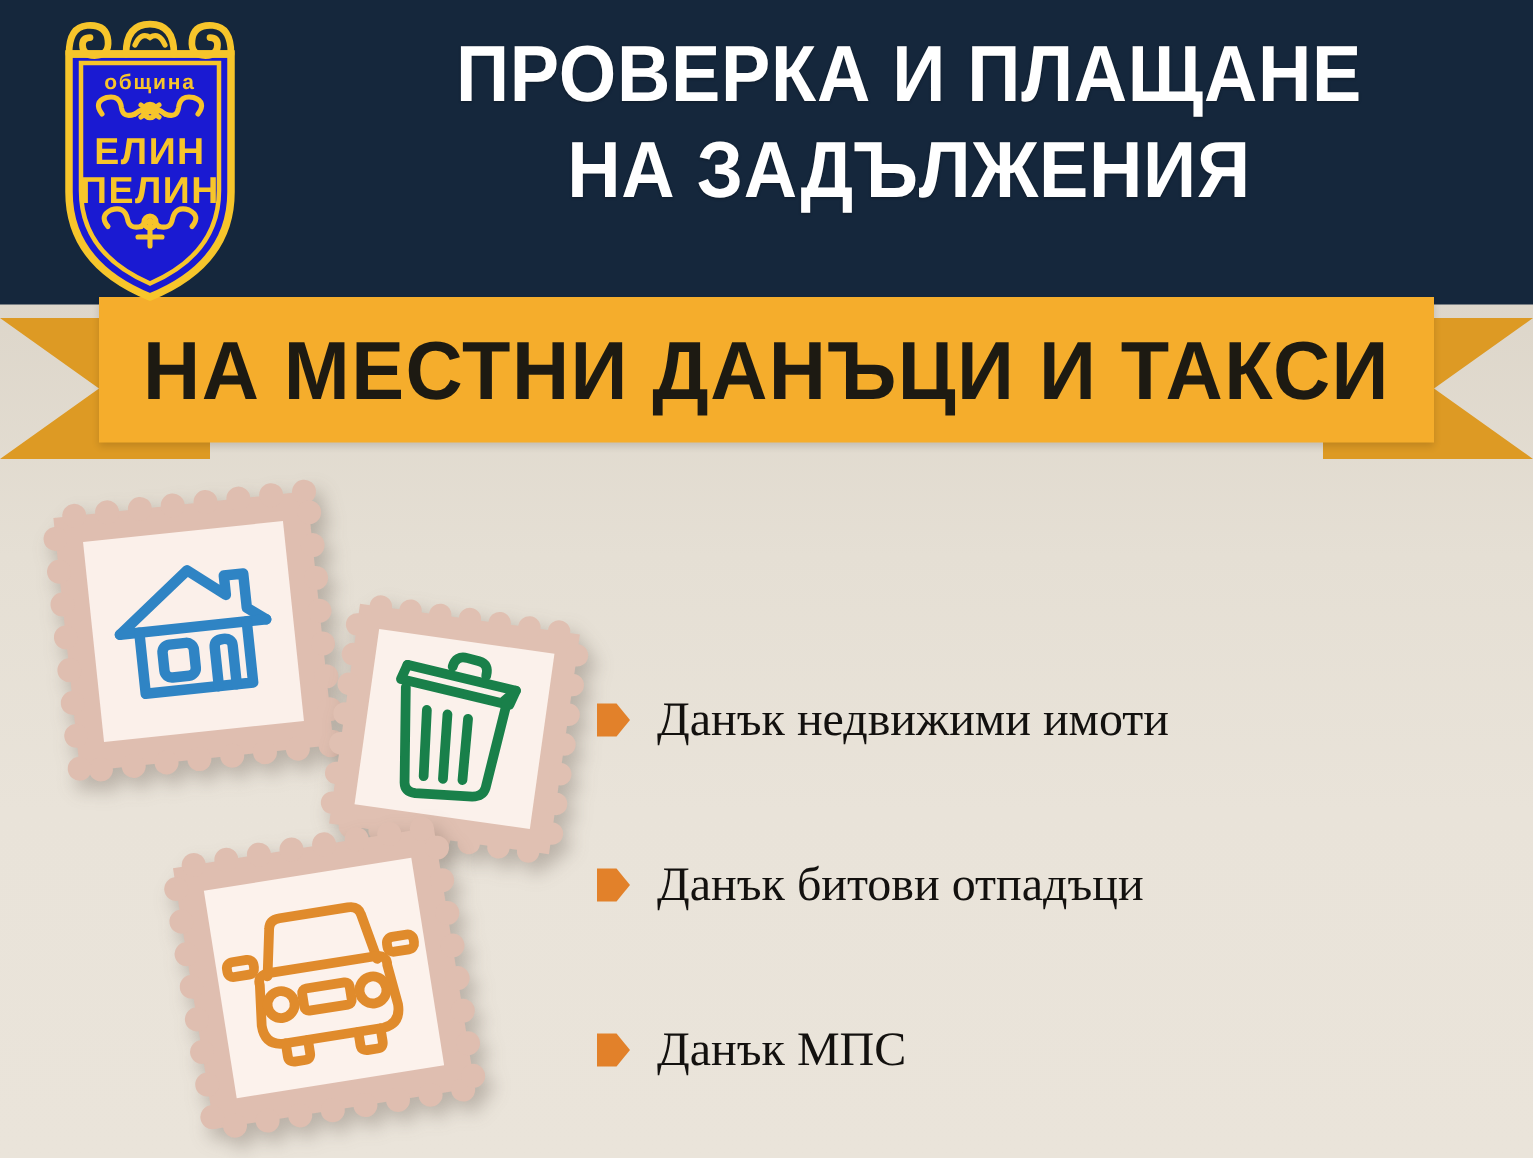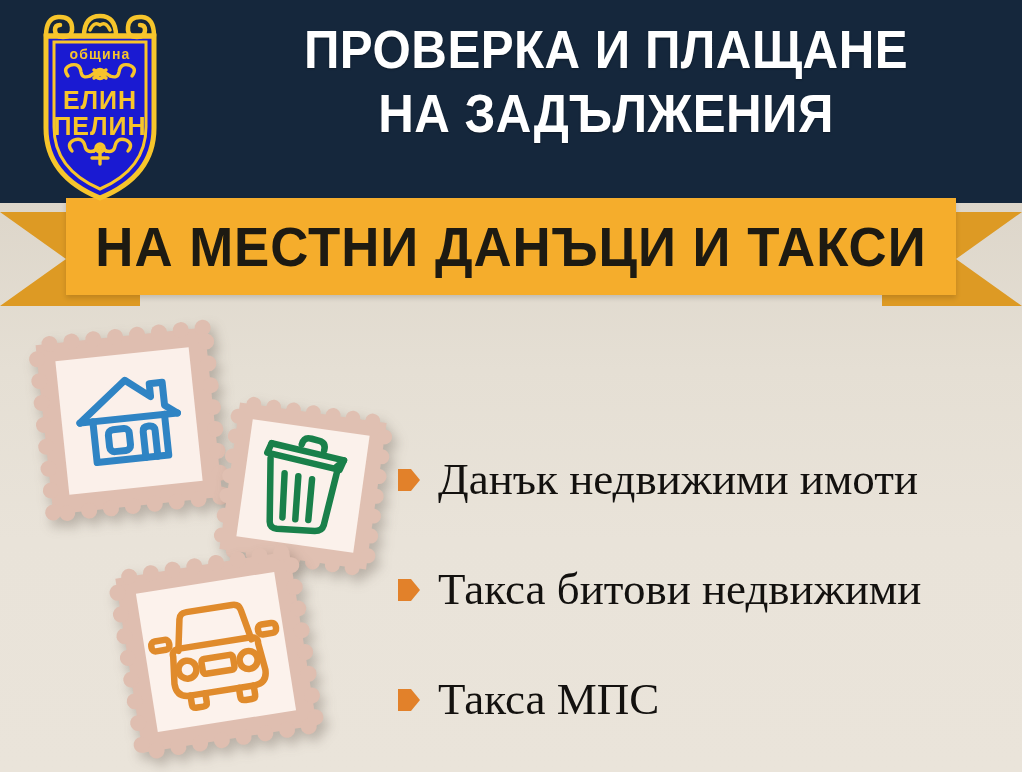--- a/index.html
+++ b/index.html
@@ -140,21 +140,21 @@
   .bullet-marker {
     flex: 0 0 auto;
     width: 22px;
     height: 26px;
     margin-right: 18px;
     margin-top: 2px;
   }
   .bullet-marker svg { display: block; width: 22px; height: 26px; }
   .bullet-text {
     font-family: "Liberation Serif", "DejaVu Serif", serif;
-    font-size: 45px;
+    font-size: 32px;
     line-height: 50px;
     color: #13110f;
     white-space: nowrap;
   }
 </style>
 </head>
 <body>
 
 <div id="poster">
 
@@ -382,27 +382,27 @@
       </span>
       <span class="bullet-text">Данък недвижими имоти</span>
     </div>
 
     <div class="bullet-row">
       <span class="bullet-marker">
         <svg viewBox="0 0 22 26" xmlns="http://www.w3.org/2000/svg" aria-hidden="true">
           <path d="M0 2 L13 2 L22 13 L13 24 L0 24 Z" fill="#e2812a"></path>
         </svg>
       </span>
-      <span class="bullet-text">Такса битови недвижими</span>
+      <span class="bullet-text">Данък битови отпадъци</span>
     </div>
 
     <div class="bullet-row">
       <span class="bullet-marker">
         <svg viewBox="0 0 22 26" xmlns="http://www.w3.org/2000/svg" aria-hidden="true">
           <path d="M0 2 L13 2 L22 13 L13 24 L0 24 Z" fill="#e2812a"></path>
         </svg>
       </span>
-      <span class="bullet-text">Такса МПС</span>
+      <span class="bullet-text">Данък МПС</span>
     </div>
 
   </div>
 
 </div>
 
 </body></html>

